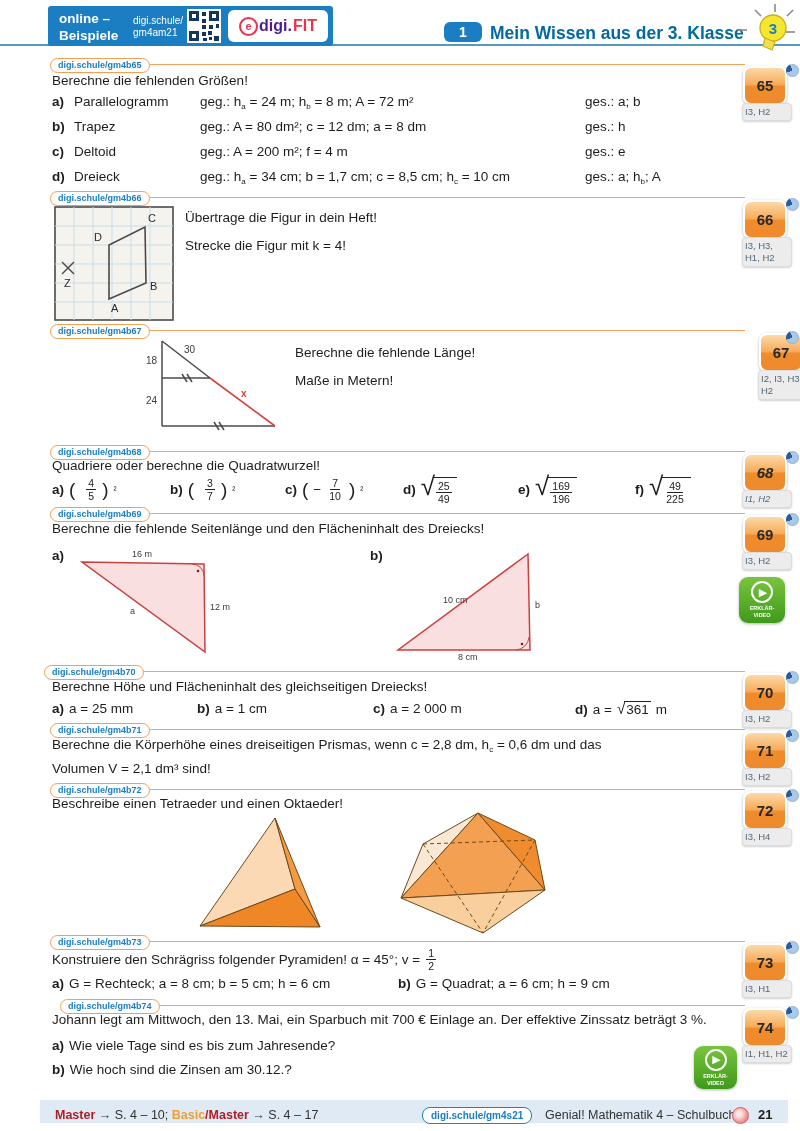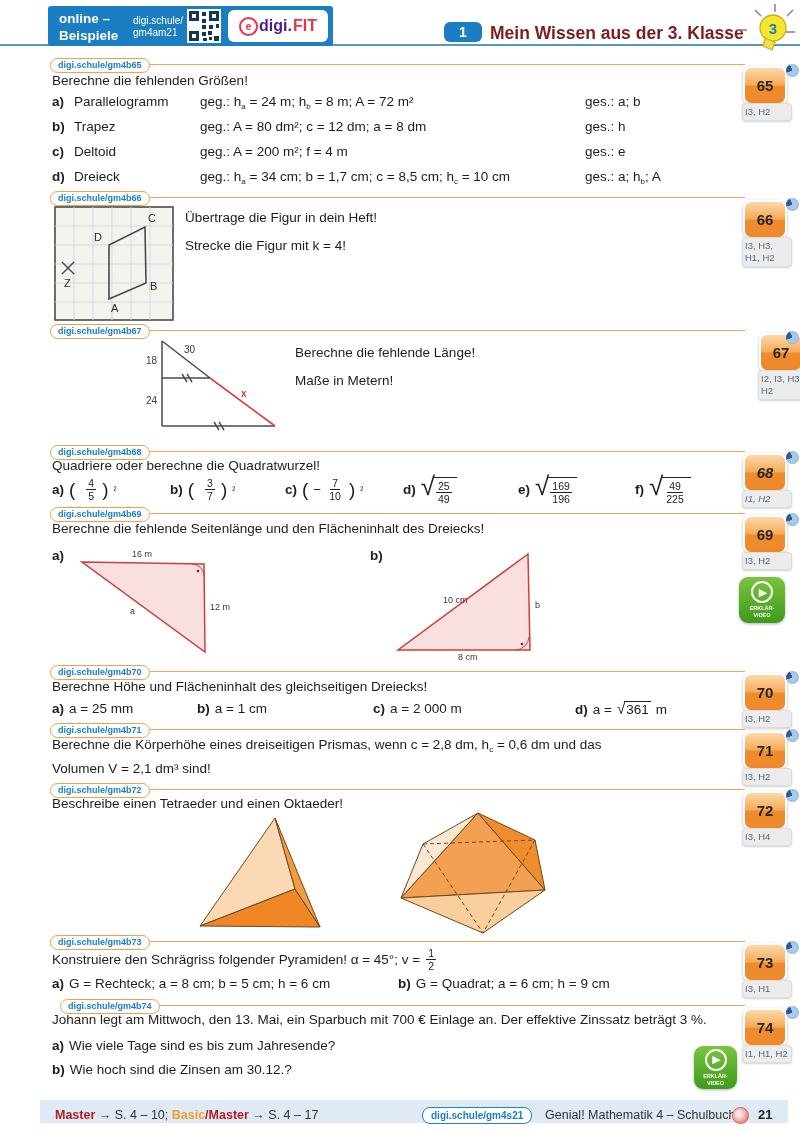--- a/index.html
+++ b/index.html
@@ -11,21 +11,21 @@
   
   .hbox{background:#1b7ec2;border-radius:3px;color:#fff;}
   .hbig{font-weight:bold;font-size:13.5px;line-height:1.25;}
   .hsmall{font-size:10px;line-height:1.2;}
   .logobox{background:#fff;border-radius:6px;display:flex;align-items:center;justify-content:center;gap:1px;}
   .logo-e{display:inline-flex;align-items:center;justify-content:center;width:15px;height:15px;border:2px solid #e8334a;border-radius:50%;color:#e8334a;font-weight:bold;font-size:11px;}
   .logo-digi{color:#4c1d95;font-weight:bold;font-size:16px;}
   .logo-fit{color:#e8334a;font-weight:bold;font-size:16px;}
   .chapnum{background:#1b7ec2;color:#fff;font-weight:bold;font-size:14px;border-radius:6px;
            width:38px;height:20px;display:flex;align-items:center;justify-content:center;}
-  .chaptitle{color:#7f1d1d;font-weight:bold;font-size:17.5px;}
+  .chaptitle{color:#0369a1;font-weight:bold;font-size:17.5px;}
   .toprule{border-top:2px solid #5699b9;}
   
   .tagline{border-top:1.5px solid #f2a35c;}
   .tag{display:inline-block;background:#fff;border:1.3px solid #f0a050;border-radius:8px;
        color:#1b7ec2;font-weight:bold;font-size:9px;padding:1px 7px 1px 7px;line-height:11px;}
   
   .badgewrap{width:46px;text-align:center;}
   .badge{width:40px;height:35px;margin:0 auto;border:2px solid #fff;border-radius:8px;
          background:linear-gradient(180deg,#fcd9a9 0%,#f6ab58 48%,#ef8c2e 52%,#ee8a2c 100%);
          box-shadow:0 1px 3px rgba(0,0,0,.3);display:flex;align-items:center;justify-content:center;
@@ -331,21 +331,21 @@
   <div class="abs sphere" style="left:786px;top:513px;"></div>
   <div class="abs videoicon" style="left:739px;top:577px;">
     <div class="vcirc">▶</div>
     <div class="vtext">
         <div>ERKLÄR-</div>
         <div>VIDEO</div>
       </div>
   </div>
 
   <div class="abs tagline" style="left:120px;top:671px;width:625px;"></div>
-  <span class="abs tag" style="left:50px;top:665px;">digi.schule/gm4b70</span>
+  <span class="abs tag" style="left:44px;top:665px;">digi.schule/gm4b70</span>
   <div class="abs" style="left:52px;top:679px;">Berechne Höhe und Flächeninhalt des gleichseitigen Dreiecks!</div>
   <div class="abs itm" style="left:52px;top:701px;">
     <span class="b">a)</span>
       <span>a = 25 mm</span>
   </div>
   <div class="abs itm" style="left:197px;top:701px;">
     <span class="b">b)</span>
       <span>a = 1 cm</span>
   </div>
   <div class="abs itm" style="left:373px;top:701px;">

